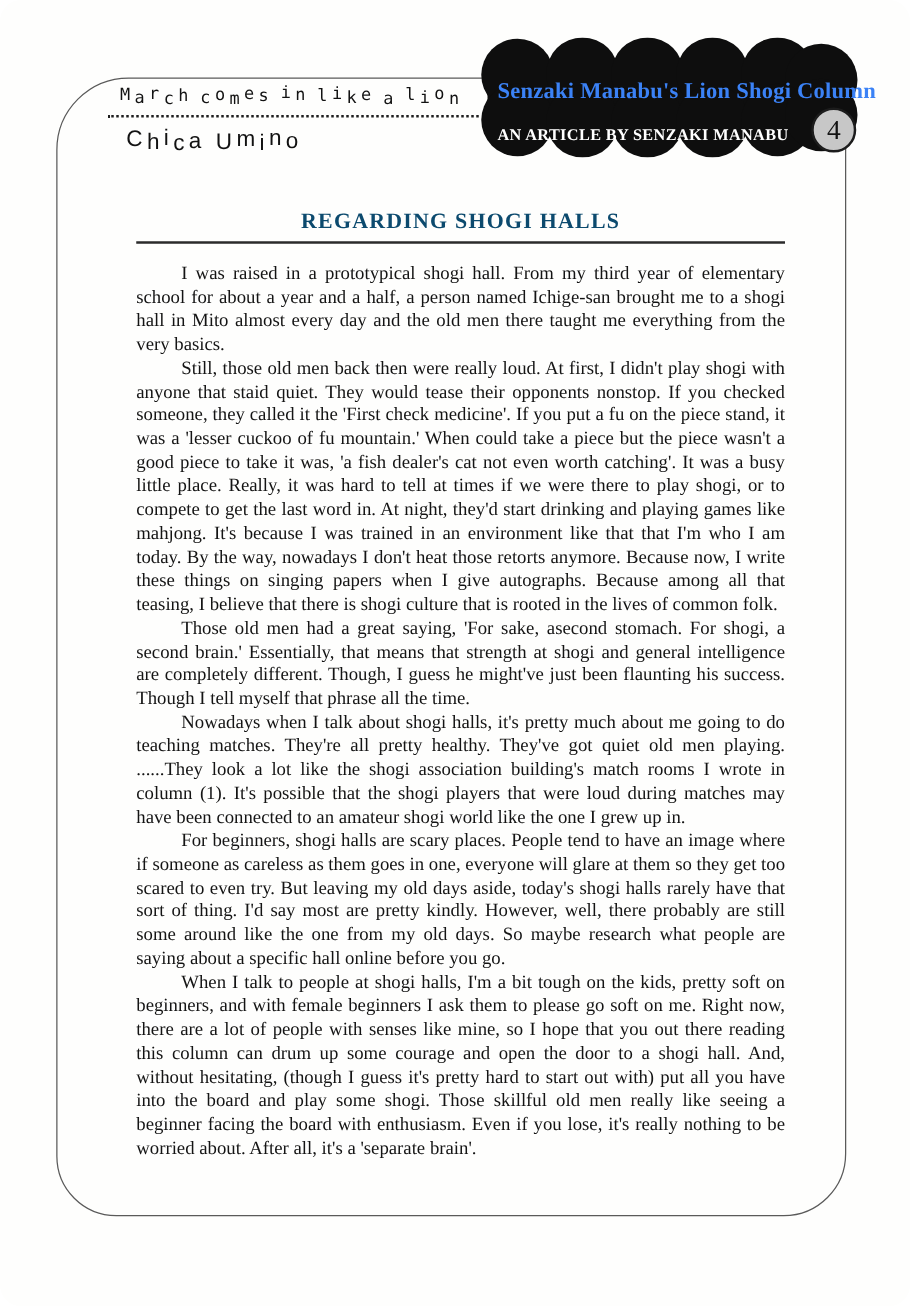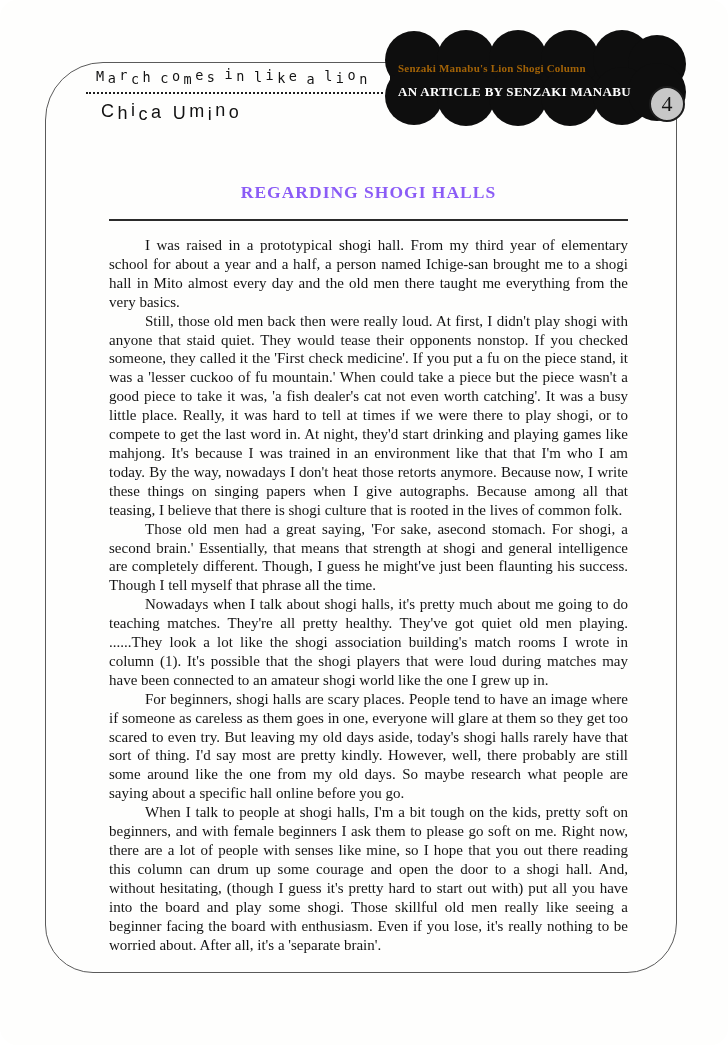--- a/index.html
+++ b/index.html
@@ -23,37 +23,37 @@
     position:absolute;left:86px;top:92px;width:297px;height:0;
     border-top:2.6px dotted #1e1e1e;z-index:2;
   }
   .series-author{
     position:absolute;left:101px;top:101px;z-index:2;
     font-family:Liberation Sans, sans-serif;
     font-size:18px;letter-spacing:3.5px;color:#121212;white-space:nowrap;
   }
   .bubble{position:absolute;left:378px;top:30px;width:312px;height:96px;z-index:3;}
   .bubble-title{
-    position:absolute;left:398px;top:62px;z-index:4;color:#a16207;
-    font-size:11px;font-weight:600;letter-spacing:.2px;white-space:nowrap;
+    position:absolute;left:398px;top:62px;z-index:4;color:#3b82f6;
+    font-size:18px;font-weight:600;letter-spacing:.2px;white-space:nowrap;
   }
   .bubble-subtitle{
-    position:absolute;left:398px;top:84px;z-index:4;color:#ffffff;
+    position:absolute;left:398px;top:100px;z-index:4;color:#ffffff;
     font-size:13px;font-weight:700;letter-spacing:.3px;white-space:nowrap;
   }
   .badge{
     position:absolute;left:649px;top:86px;width:32px;height:32px;z-index:5;
     border:2.2px solid #1c1c1c;border-radius:50%;background:#c7c7c7;
     display:flex;align-items:center;justify-content:center;
     font-size:22px;color:#141414;font-family:"Liberation Serif", serif;
   }
   .article{position:absolute;left:109px;top:166px;width:519px;z-index:2;}
   .article-heading{
-    margin:16px;text-align:center;font-weight:600;font-size:17.5px;
-    letter-spacing:1px;color:#8b5cf6;font-family:"Liberation Serif", serif;
+    margin:0;text-align:center;font-weight:600;font-size:17.5px;
+    letter-spacing:1px;color:#0c4a6e;font-family:"Liberation Serif", serif;
   }
   .heading-rule{border:0;border-top:2px solid #2b2b2b;margin:6px 0 0 0;}
   .article-body{
     margin-top:15px;font-size:15px;line-height:18.9px;
     text-align:justify;color:#141414;
   }
   .article-body p{margin:0;text-indent:2.4em;}
   .letter{display:inline-block;}
 </style>
 </head>

